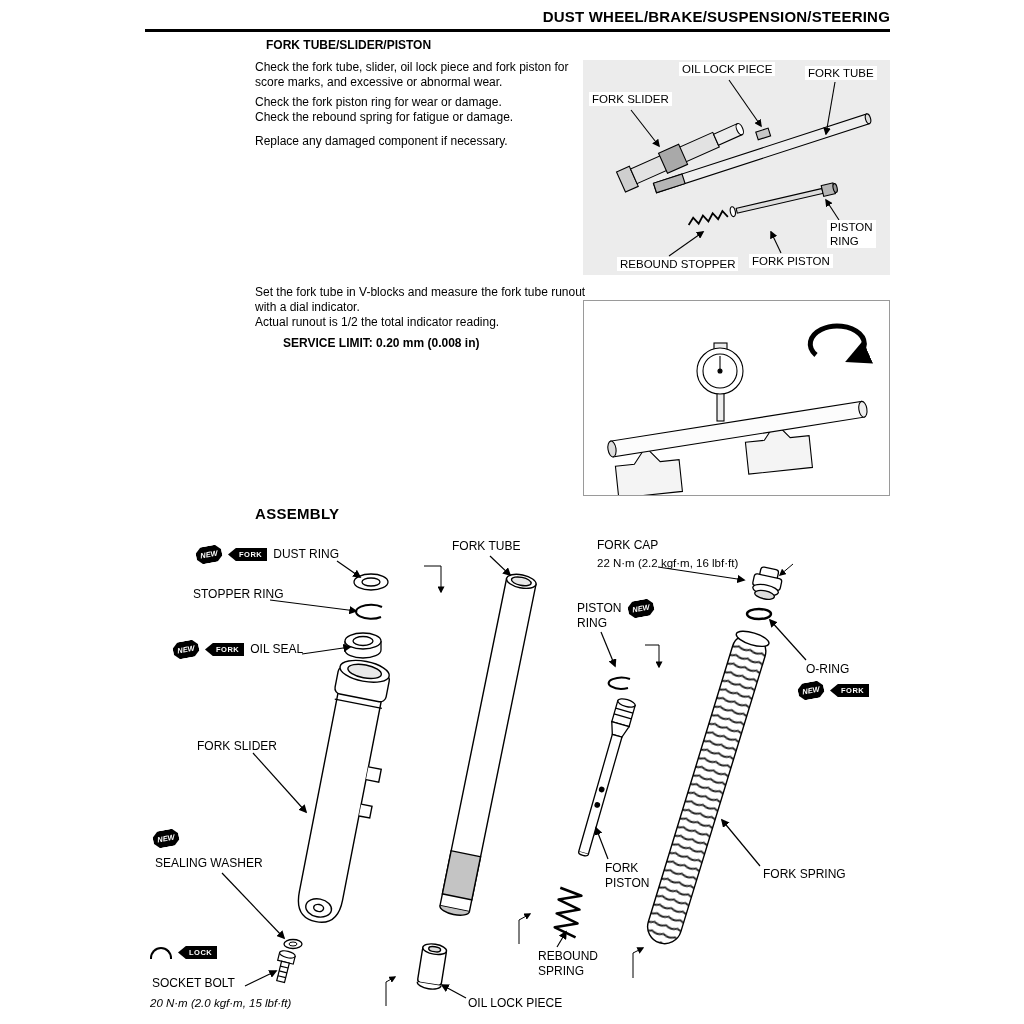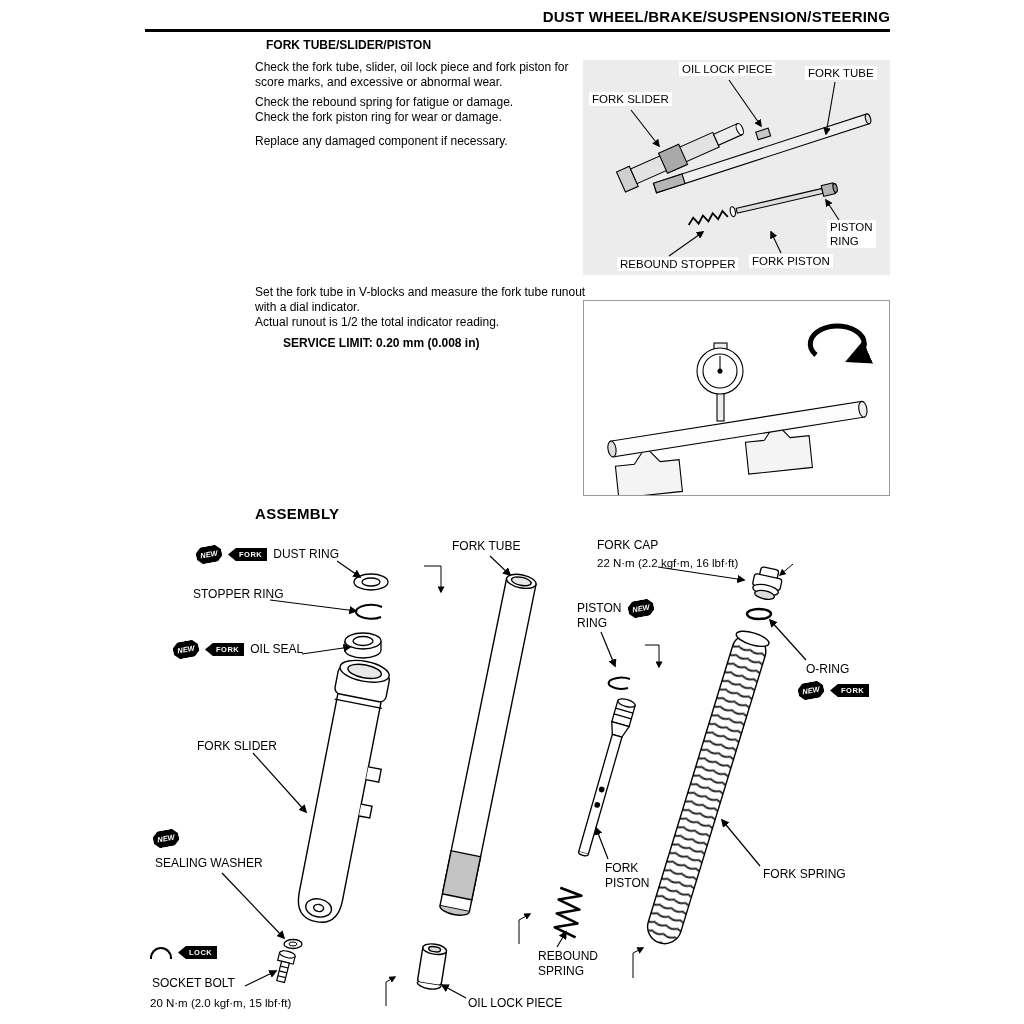--- a/index.html
+++ b/index.html
@@ -68,22 +68,22 @@
 </style>
 </head>
 <body>
 
 <div class="abs page-title">DUST WHEEL/BRAKE/SUSPENSION/STEERING</div>
 <div class="abs header-rule"></div>
 
 <div class="abs sec-heading">FORK TUBE/SLIDER/PISTON</div>
 <div class="abs tb p1">Check the fork tube, slider, oil lock piece and fork piston for score marks, and excessive or abnormal wear.</div>
 <div class="abs tb p2">
+  <span style="display:block">Check the fork piston ring for wear or damage.</span>
   <span style="display:block">Check the rebound spring for fatigue or damage.</span>
-  <span style="display:block">Check the fork piston ring for wear or damage.</span>
 </div>
 <div class="abs tb p3">Replace any damaged component if necessary.</div>
 
 <div class="abs fig1">
   <svg width="307" height="215" viewBox="0 0 307 215">
     <defs>
       <marker id="f1arr" viewBox="0 0 10 10" refX="8" refY="5" markerWidth="7" markerHeight="7" orient="auto">
         <path d="M0,0 L10,5 L0,10 z" fill="#000"></path>
       </marker>
     </defs>
@@ -316,21 +316,21 @@
 <div class="icon-row" style="left:153px; top:830px;">
   <span class="icon-new">NEW</span>
 </div>
 <div class="asm-label" style="left:155px; top:856px;">SEALING WASHER</div>
 
 <div class="icon-row" style="left:150px; top:946px;">
   <span class="dome"></span>
   <span class="tag">LOCK</span>
 </div>
 <div class="asm-label" style="left:152px; top:976px;">SOCKET BOLT</div>
-<div class="asm-label torque" style="left:150px; top:996px;">20 N·m (2.0 kgf·m, 15 lbf·ft)</div>
+<div class="asm-label torque" style="left:150px; top:996px;font-style:italic;">20 N·m (2.0 kgf·m, 15 lbf·ft)</div>
 
 <div class="asm-label" style="left:452px; top:539px;">FORK TUBE</div>
 
 <div class="asm-label" style="left:597px; top:538px;">FORK CAP</div>
 <div class="asm-label torque" style="left:597px; top:556px;">22 N·m (2.2 kgf·m, 16 lbf·ft)</div>
 
 <div class="asm-label" style="left:577px; top:601px;">
   <span>PISTON</span>
   <span>RING</span>
 </div>

